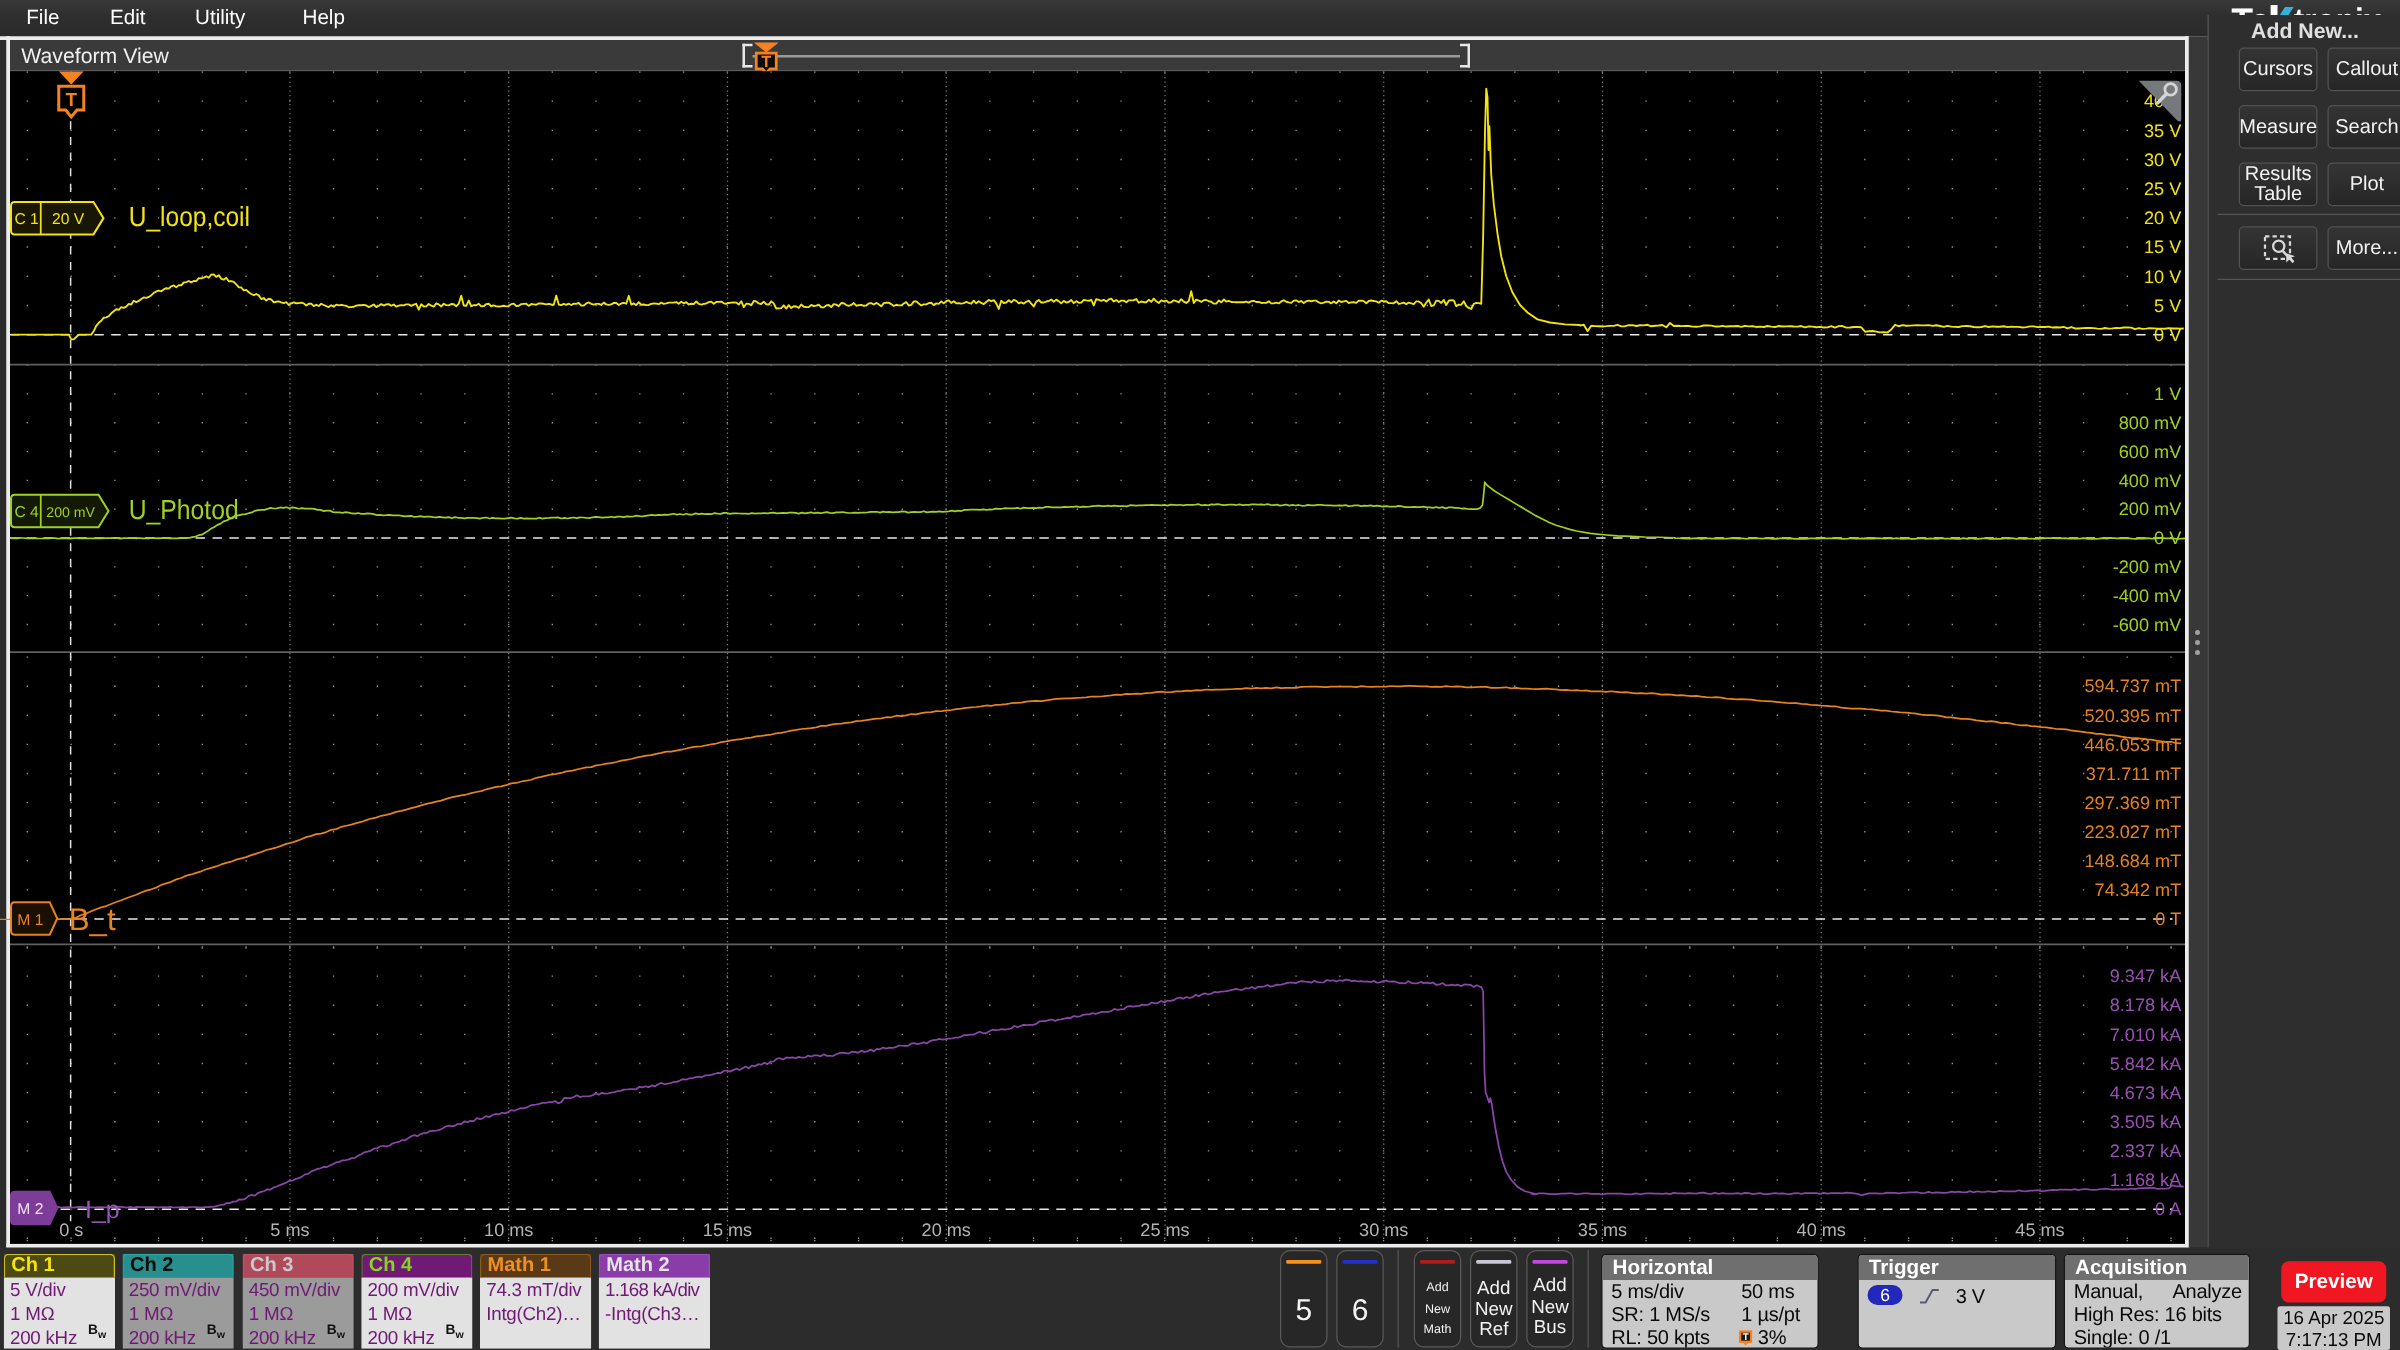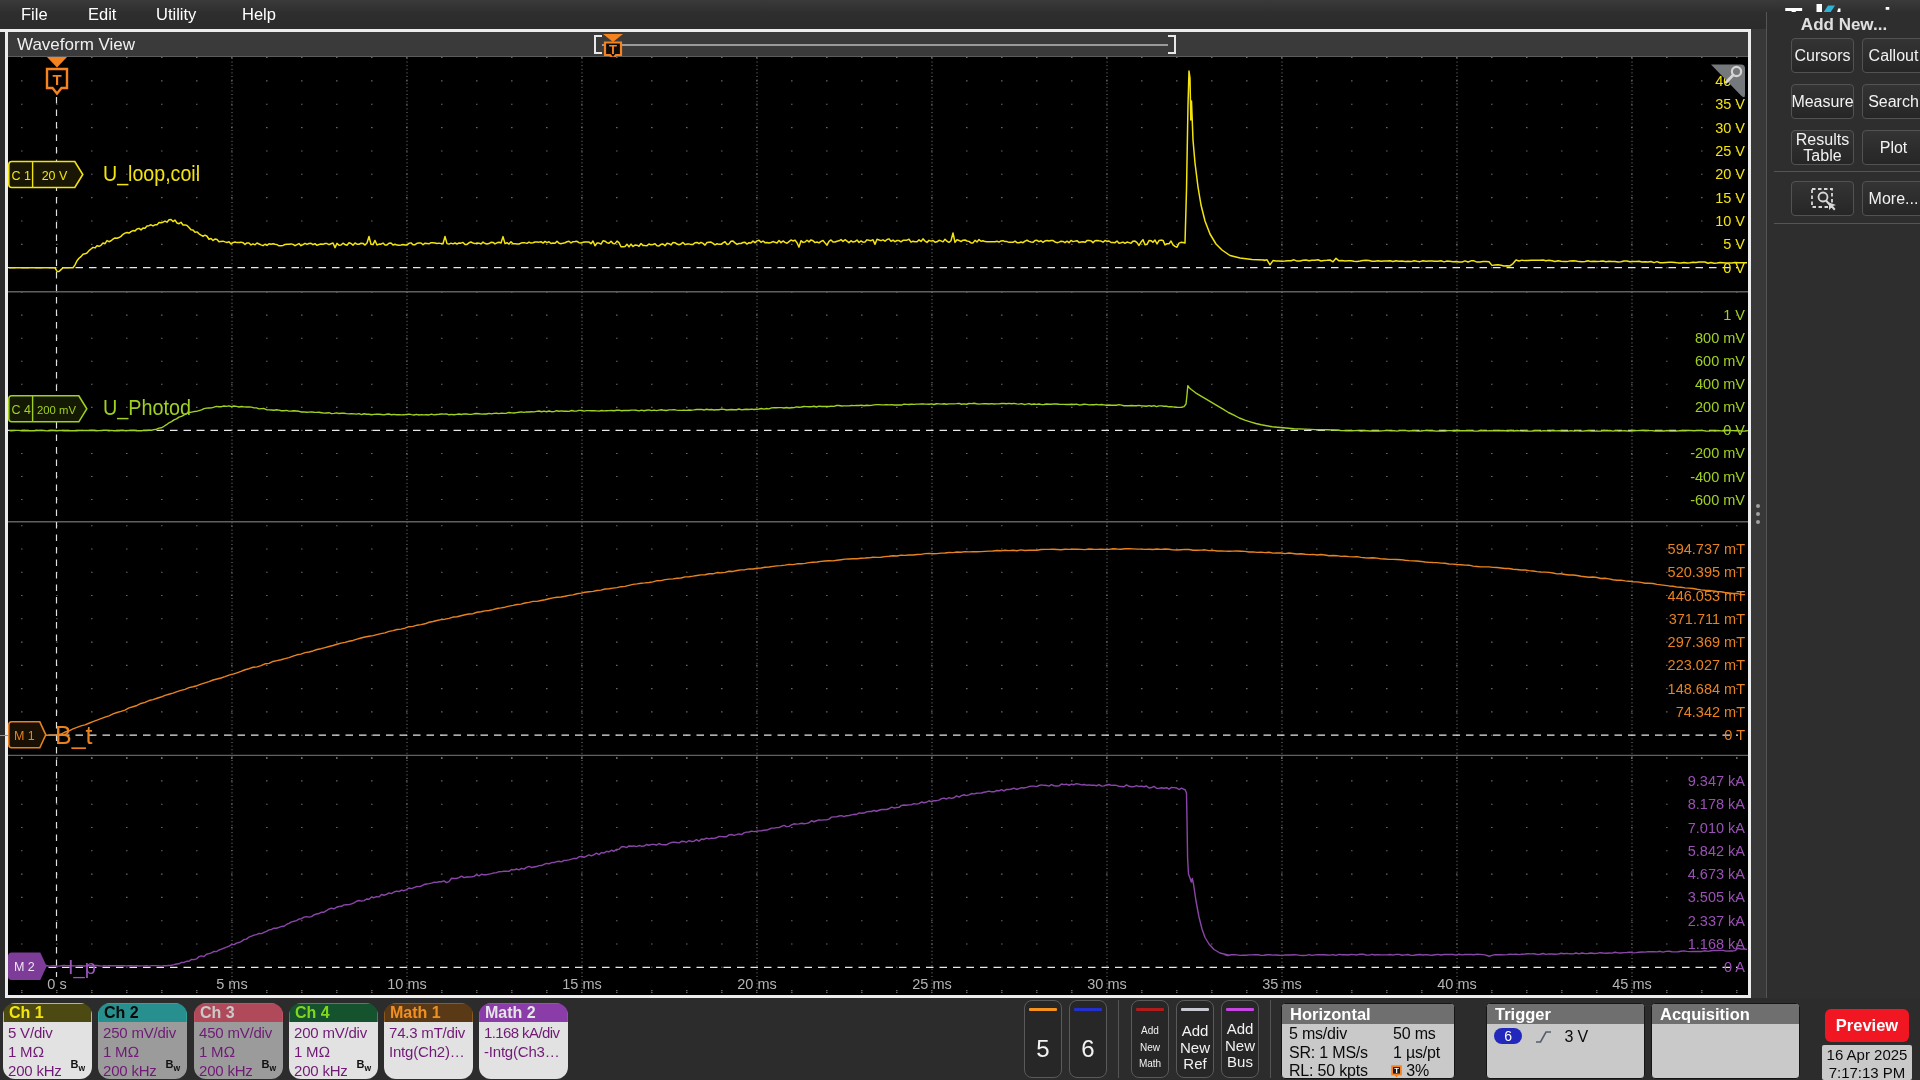--- a/index.html
+++ b/index.html
@@ -18,21 +18,21 @@
   border-bottom:1px solid #5c5c5c; color:#f0f0f0; font-size:17px; }
 
 #sidepanel { left:1766px; top:12px; width:182px; height:1051px; background:#2e2e2e;
   border-left:1px solid #555; }
 .sbtn { position:absolute; width:63px; height:35px; border:1px solid #525252; border-radius:4px;
   background:linear-gradient(#343434,#262626); color:#f2f2f2; font-size:16px;
   display:flex; align-items:center; justify-content:center; text-align:center; line-height:16px;margin-left:11px; }
 .sep { position:absolute; left:7px; width:146px; height:1px; background:#555; }
 
 #bottombar { left:0; top:998px; width:1920px; height:82px; background:#2c2c2c; }
-.badge { position:absolute; top:5px; width:89px; height:76px; border-radius:12px; overflow:hidden; }
+.badge { position:absolute; top:5px; width:89px; height:76px; border-radius:0; overflow:hidden; }
 .badge .acc { position:absolute; left:0; top:0; width:100%; height:19px; border:1px solid; border-bottom:none; border-radius:4px 4px 0 0; pointer-events:none; }
 .bhead { height:19px; font-size:16px; font-weight:bold; padding:0 0 0 6px; line-height:19px; }
 .bbody { height:57px; font-size:15px; color:#701a75; padding:1px 0 0 5px; line-height:19.2px; white-space:nowrap; letter-spacing:-0.2px; }
 .bw { position:absolute; right:7px; top:55px; font-size:11px; font-weight:bold; color:#111; }
 .bw i { font-style:normal; font-size:8.5px; vertical-align:-3px; }
 .nbtn { position:absolute; top:2px; height:78px; background:#272727; border:1.5px solid #5a5a5a;
   border-radius:8px; color:#f2f2f2; text-align:center; }
 .nline { position:absolute; left:4px; right:4px; top:7px; height:2.5px; border-radius:1px; }
 .ipanel { position:absolute; top:5px; height:76px; background:#c9c9c9; border-radius:4px;
   overflow:hidden; border:1px solid #151515; }
@@ -254,21 +254,21 @@
     <div class="bbody" style="background:#9b9b9b">250 mV/div<br>1 MΩ<br>200 kHz</div>
     <div class="bw">B<i>w</i></div>
   </div>
   <div class="badge" style="left:194px">
     <div class="bhead" style="background:#b04a5a;color:#c9c9c9">Ch 3</div>
         <div class="acc" style="border-color:#bd5464"></div>
     <div class="bbody" style="background:#9b9b9b">450 mV/div<br>1 MΩ<br>200 kHz</div>
     <div class="bw">B<i>w</i></div>
   </div>
   <div class="badge" style="left:289px">
-    <div class="bhead" style="background:#14532d;color:#84d51f">Ch 4</div>
+    <div class="bhead" style="background:#701a75;color:#84d51f">Ch 4</div>
         <div class="acc" style="border-color:#5d8526"></div>
     <div class="bbody" style="background:#e2e2e2">200 mV/div<br>1 MΩ<br>200 kHz</div>
     <div class="bw">B<i>w</i></div>
   </div>
   <div class="badge" style="left:384px">
     <div class="bhead" style="background:#5a3a16;color:#f09022">Math 1</div>
         <div class="acc" style="border-color:#8a5a1e"></div>
     <div class="bbody" style="background:#e2e2e2">74.3 mT/div<br>Intg(Ch2)…</div>
   </div>
   <div class="badge" style="left:479px">
@@ -318,17 +318,22 @@
     <div class="ibody" style="padding-top:4px">
       <span style="display:inline-block;width:28px;height:16px;background:#2228bb;border-radius:8px;color:#fff;text-align:center;font-size:14px;line-height:16px;vertical-align:1px">6</span>
       <svg width="17" height="14" viewBox="0 0 17 14" style="margin-left:9px;vertical-align:-2px">
         <path d="M1 12 H 5.5 L 11 2 H 16" fill="none" stroke="#555c6e" stroke-width="1.6"></path>
       </svg>
       <span style="margin-left:8px">3 V</span>
     </div>
   </div>
   <div class="ipanel" style="left:1651px;width:149px">
     <div class="ihead">Acquisition</div>
+    <div class="ibody">
+      <div>Manual,<span style="position:absolute;left:86px">Analyze</span></div>
+      <div>High Res: 16 bits</div>
+      <div>Single: 0 /1</div>
+    </div>
   </div>
   <div id="preview">Preview</div>
   <div id="datebox">16 Apr 2025<br>7:17:13 PM</div>
 </div>
 
 </div>
 </body></html>

